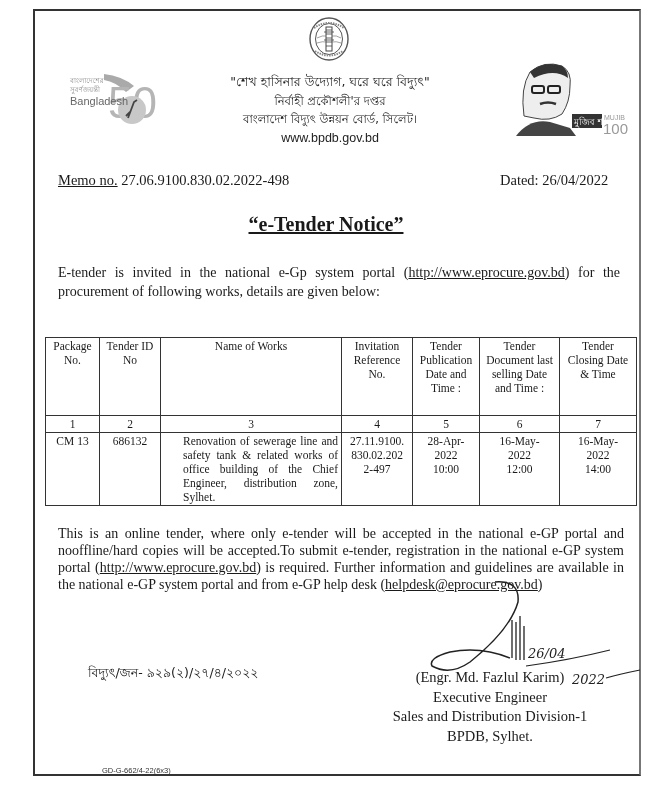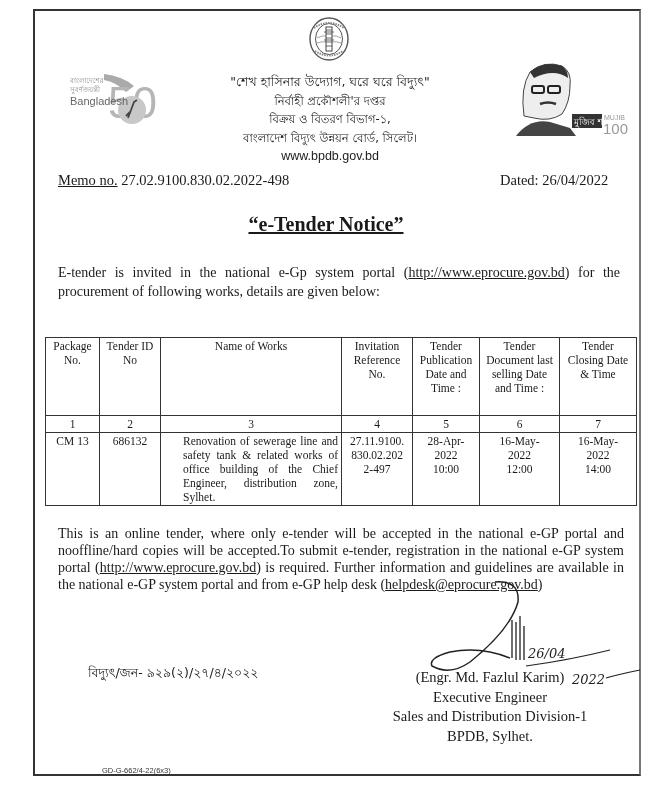--- a/index.html
+++ b/index.html
@@ -77,28 +77,27 @@
   <path d="M6 78 Q20 60 40 64 L60 70 L66 78 Z" fill="#444"></path>
   <rect x="62" y="56" width="30" height="14" fill="#333"></rect>
   <text x="64" y="67" font-size="9" fill="#fff" font-family="DejaVu Sans, sans-serif">মুজিব শতবর্ষ</text>
   <text x="94" y="62" font-size="7" fill="#999" font-family="Liberation Sans, sans-serif">MUJIB</text>
   <text x="93" y="76" font-size="15" fill="#999" font-family="Liberation Sans, sans-serif">100</text>
 </svg>
 
 <div class="abs slogan-block center">
   <div style="font-size:12.5px;">"শেখ হাসিনার উদ্যোগ, ঘরে ঘরে বিদ্যুৎ"</div>
   <div>নির্বাহী প্রকৌশলী'র দপ্তর</div>
-  <div>বিক্রয় ও বিতরণ বিভাগ-১,</div>
   <div>বাংলাদেশ বিদ্যুৎ উন্নয়ন বোর্ড, সিলেট।</div>
   <div class="url">www.bpdb.gov.bd</div>
 </div>
 
 <div class="abs memo">
   <span class="lbl">Memo no.</span>
-  <span>27.02.9100.830.02.2022-498</span>
+  <span>27.06.9100.830.02.2022-498</span>
 </div>
 <div class="abs dated">
   <span>Dated:</span>
   <span>26/04/2022</span>
 </div>
 
 <div class="abs title">“e-Tender Notice”</div>
 
 <div class="abs intro"><span>E-tender is invited in the national e-Gp system portal (</span><u>http://www.eprocure.gov.bd</u><span>) for the procurement of following works, details are given below:</span></div>
 

